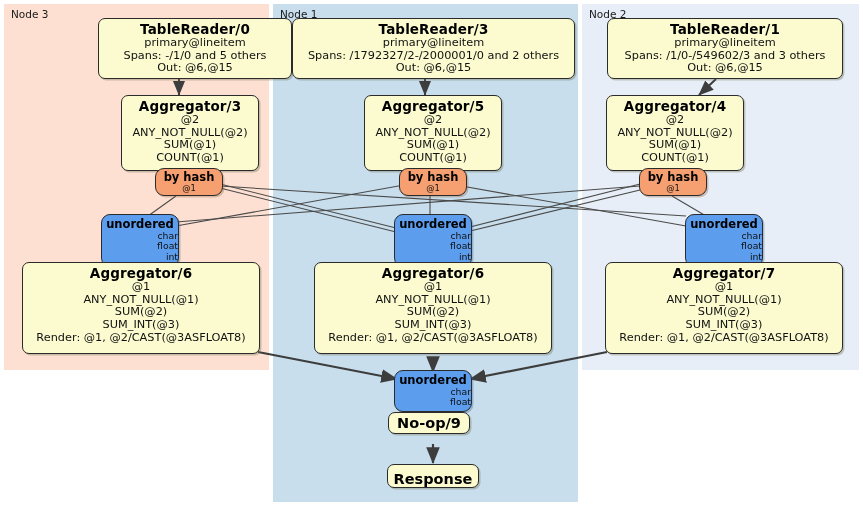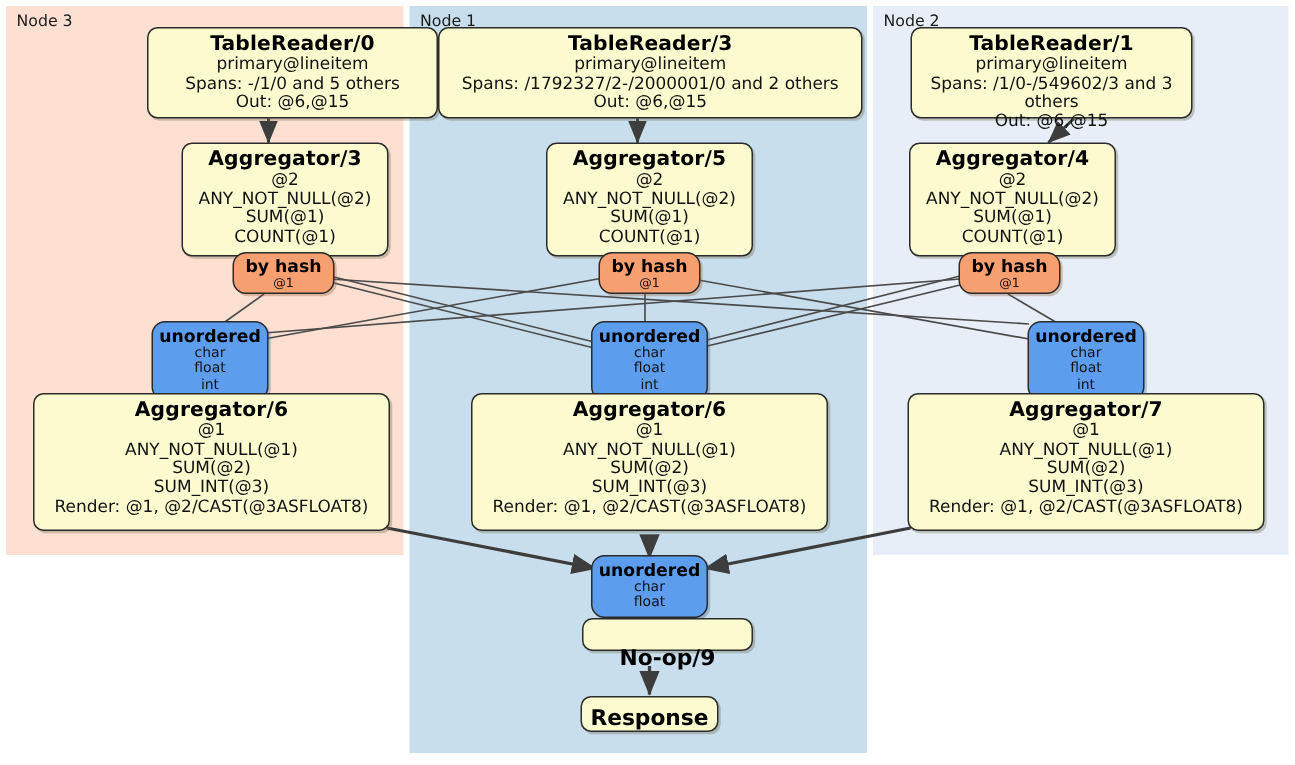--- a/index.html
+++ b/index.html
@@ -27,21 +27,21 @@
   .proc .ln{font-size:11.3px;color:#111;}
 
   .router{background:#f6a071;border-radius:9px;
           box-shadow:1.5px 1.5px 0 rgba(150,100,70,.35);}
   .router .ttl{font-weight:bold;font-size:11.5px;color:#000;}
   .router .ln{font-size:8.4px;color:#111;}
 
   .sync{background:#5c9ded;border-radius:9px;
         box-shadow:1.5px 1.5px 0 rgba(60,100,150,.35);}
   .sync .ttl{font-weight:bold;font-size:11.5px;color:#000;}
-  .sync .ln{font-size:9.3px;color:#111;}
+  .sync .ln{font-size:9.3px;color:#111;text-align:right;}
 
   .simple{background:#fbfbcf;box-shadow:1.5px 1.5px 0 rgba(110,110,80,.35);}
   .simple .ttl{font-weight:bold;font-size:14.5px;color:#000;}
 
   .pad{padding-top:3px;}
 </style>
 </head>
 <body>
 
 <div id="stage">
@@ -99,21 +99,21 @@
     <div class="ln">Out: @6,@15</div>
   </div>
 
   <div class="box proc pad" style="left:292px;top:18px;width:283px;height:61px;">
     <div class="ttl">TableReader/3</div>
     <div class="ln">primary@lineitem</div>
     <div class="ln">Spans: /1792327/2-/2000001/0 and 2 others</div>
     <div class="ln">Out: @6,@15</div>
   </div>
 
-  <div class="box proc pad" style="left:607px;top:18px;width:188px;height:61px;">
+  <div class="box proc pad" style="left:607px;top:18px;width:236px;height:61px;">
     <div class="ttl">TableReader/1</div>
     <div class="ln">primary@lineitem</div>
     <div class="ln">Spans: /1/0-/549602/3 and 3 others</div>
     <div class="ln">Out: @6,@15</div>
   </div>
 
   <div class="box proc pad" style="left:121px;top:95px;width:138px;height:76px;">
     <div class="ttl">Aggregator/3</div>
     <div class="ln">@2</div>
     <div class="ln">ANY_NOT_NULL(@2)</div>
@@ -195,21 +195,21 @@
     <div class="ln">SUM_INT(@3)</div>
     <div class="ln">Render: @1, @2/CAST(@3ASFLOAT8)</div>
   </div>
 
   <div class="box sync" style="left:394px;top:370px;width:78px;height:42px;padding-top:3px;">
     <div class="ttl">unordered</div>
     <div class="ln">char</div>
     <div class="ln">float</div>
   </div>
 
-  <div class="box simple" style="left:388px;top:412px;width:114px;height:22px;padding-top:18px;">
+  <div class="box simple" style="left:388px;top:412px;width:82px;height:22px;padding-top:2px;">
     <div class="ttl">No-op/9</div>
   </div>
 
   <div class="box simple" style="left:387px;top:464px;width:92px;height:24px;padding-top:6px;">
     <div class="ttl">Response</div>
   </div>
 
 </div>
 
 </body></html>

